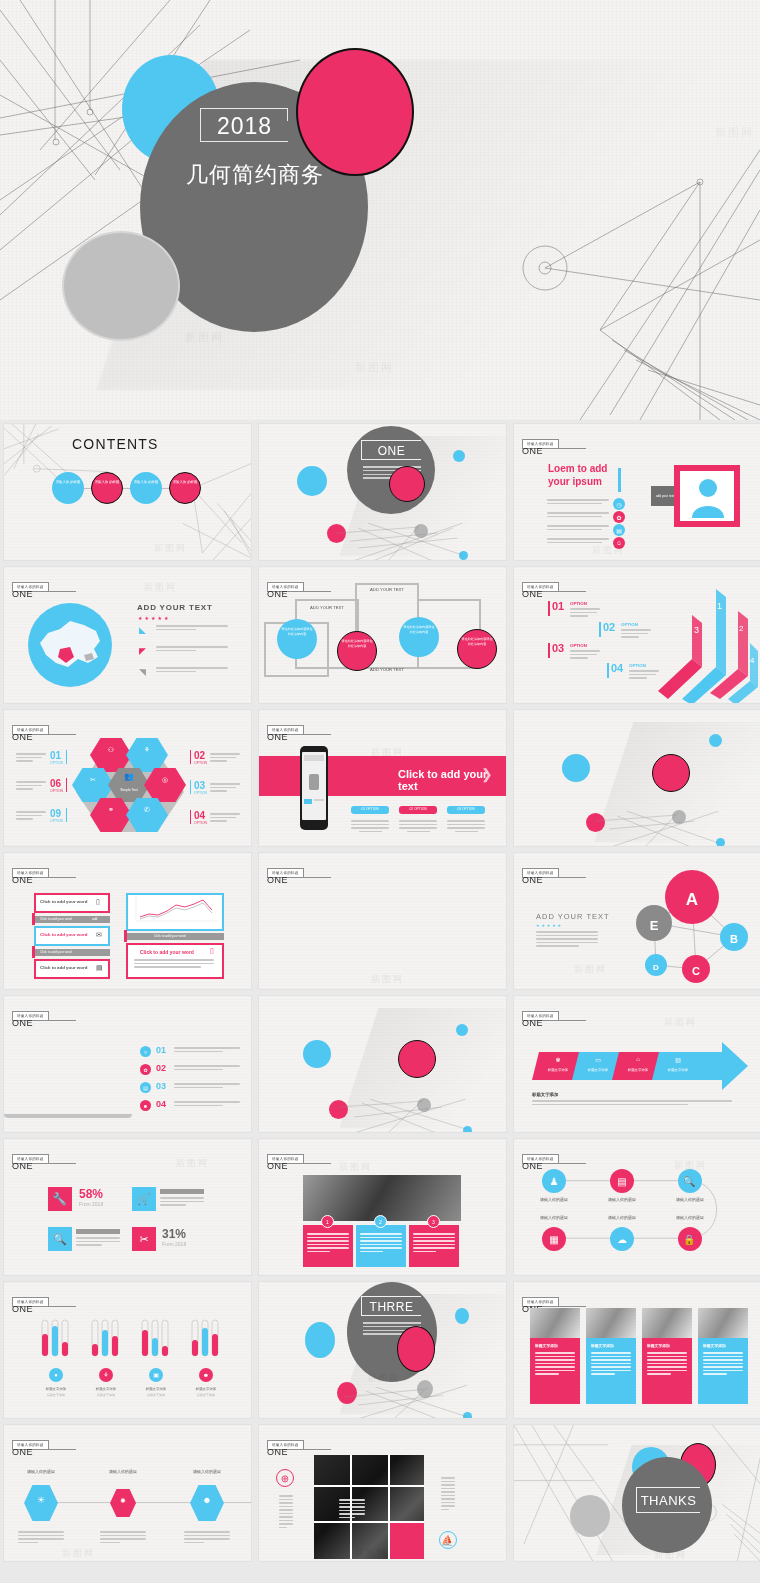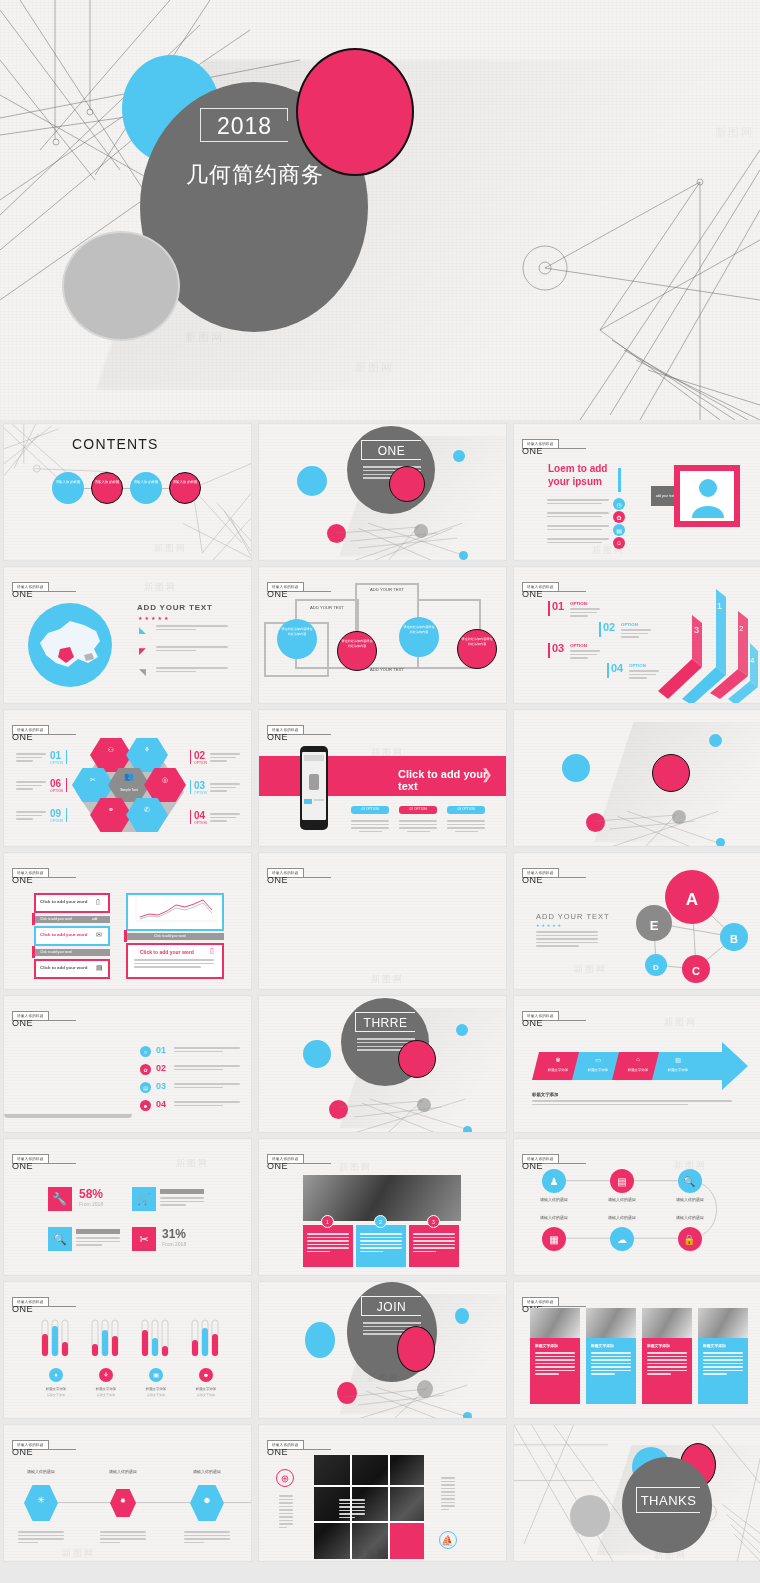--- a/index.html
+++ b/index.html
@@ -705,29 +705,20 @@
         <div style="position:absolute;left:152px;top:103px;font-size:9px;font-weight:bold;color:#ED2F68;">04</div>
         <div class="blurb" style="left:170px;top:105px;width:66px;">
             <i style="width:100%"></i>
             <i style="width:74%"></i>
           </div>
       </div>
     </div>
 
     <div class="slide">
       <div class="sec-shadow"></div>
-      <div class="sec-circle" style="left:82px;top:2px;">
-        <div class="sec-word">THRRE</div>
-        <div class="sec-body">
-            <i></i>
-            <i></i>
-            <i></i>
-            <i></i>
-          </div>
-      </div>
       <div class="dot blue" style="left:44px;top:44px;width:28px;height:28px;"></div>
       <div class="dot pink" style="left:139px;top:44px;width:38px;height:38px;border:1.5px solid #111;"></div>
       <div class="dot blue" style="left:197px;top:28px;width:12px;height:12px;"></div>
       <div class="dot pink" style="left:70px;top:104px;width:19px;height:19px;"></div>
       <div class="dot" style="left:158px;top:102px;width:14px;height:14px;background:#b5b5b5;"></div>
       <div class="dot blue" style="left:204px;top:130px;width:9px;height:9px;"></div>
       <svg class="lw" viewBox="0 0 249 138">
           <g stroke="#8d8d8d" stroke-width=".4" fill="none" opacity=".85">
         <path d="M80 112 L165 106"></path>
             <path d="M96 138 L208 104"></path>
@@ -909,21 +900,21 @@
               <rect x="6" y="22" width="6" height="16" rx="3" fill="#ED2F68"></rect>
               <rect x="16" y="10" width="6" height="28" rx="3" fill="#4FC7F0"></rect>
               <rect x="26" y="16" width="6" height="22" rx="3" fill="#ED2F68"></rect>
             </svg><div style="margin:6px auto 0;width:14px;height:14px;border-radius:50%;background:#ED2F68;color:#fff;font-size:6px;text-align:center;line-height:14px;">☻</div><div style="margin-top:5px;width:40px;text-align:center;font-size:3.4px;color:#666;">标题文字添加</div><div style="margin-top:2px;width:40px;text-align:center;font-size:3px;color:#a9a9a9;line-height:1.5;">标题文字添加</div></div>
         </div>
     </div>
 
     <div class="slide">
       <div class="sec-shadow"></div>
       <div class="sec-circle" style="left:88px;top:0px;width:90px;height:100px;">
-        <div class="sec-word">JOIN</div>
+        <div class="sec-word">THRRE</div>
         <div class="sec-body">
             <i></i>
             <i></i>
             <i></i>
             <i></i>
           </div>
       </div>
       <div class="dot blue" style="left:46px;top:40px;width:30px;height:36px;"></div>
       <div class="dot pink" style="left:138px;top:44px;width:38px;height:46px;border:1.5px solid #111;"></div>
       <div class="dot blue" style="left:196px;top:26px;width:14px;height:16px;"></div>

